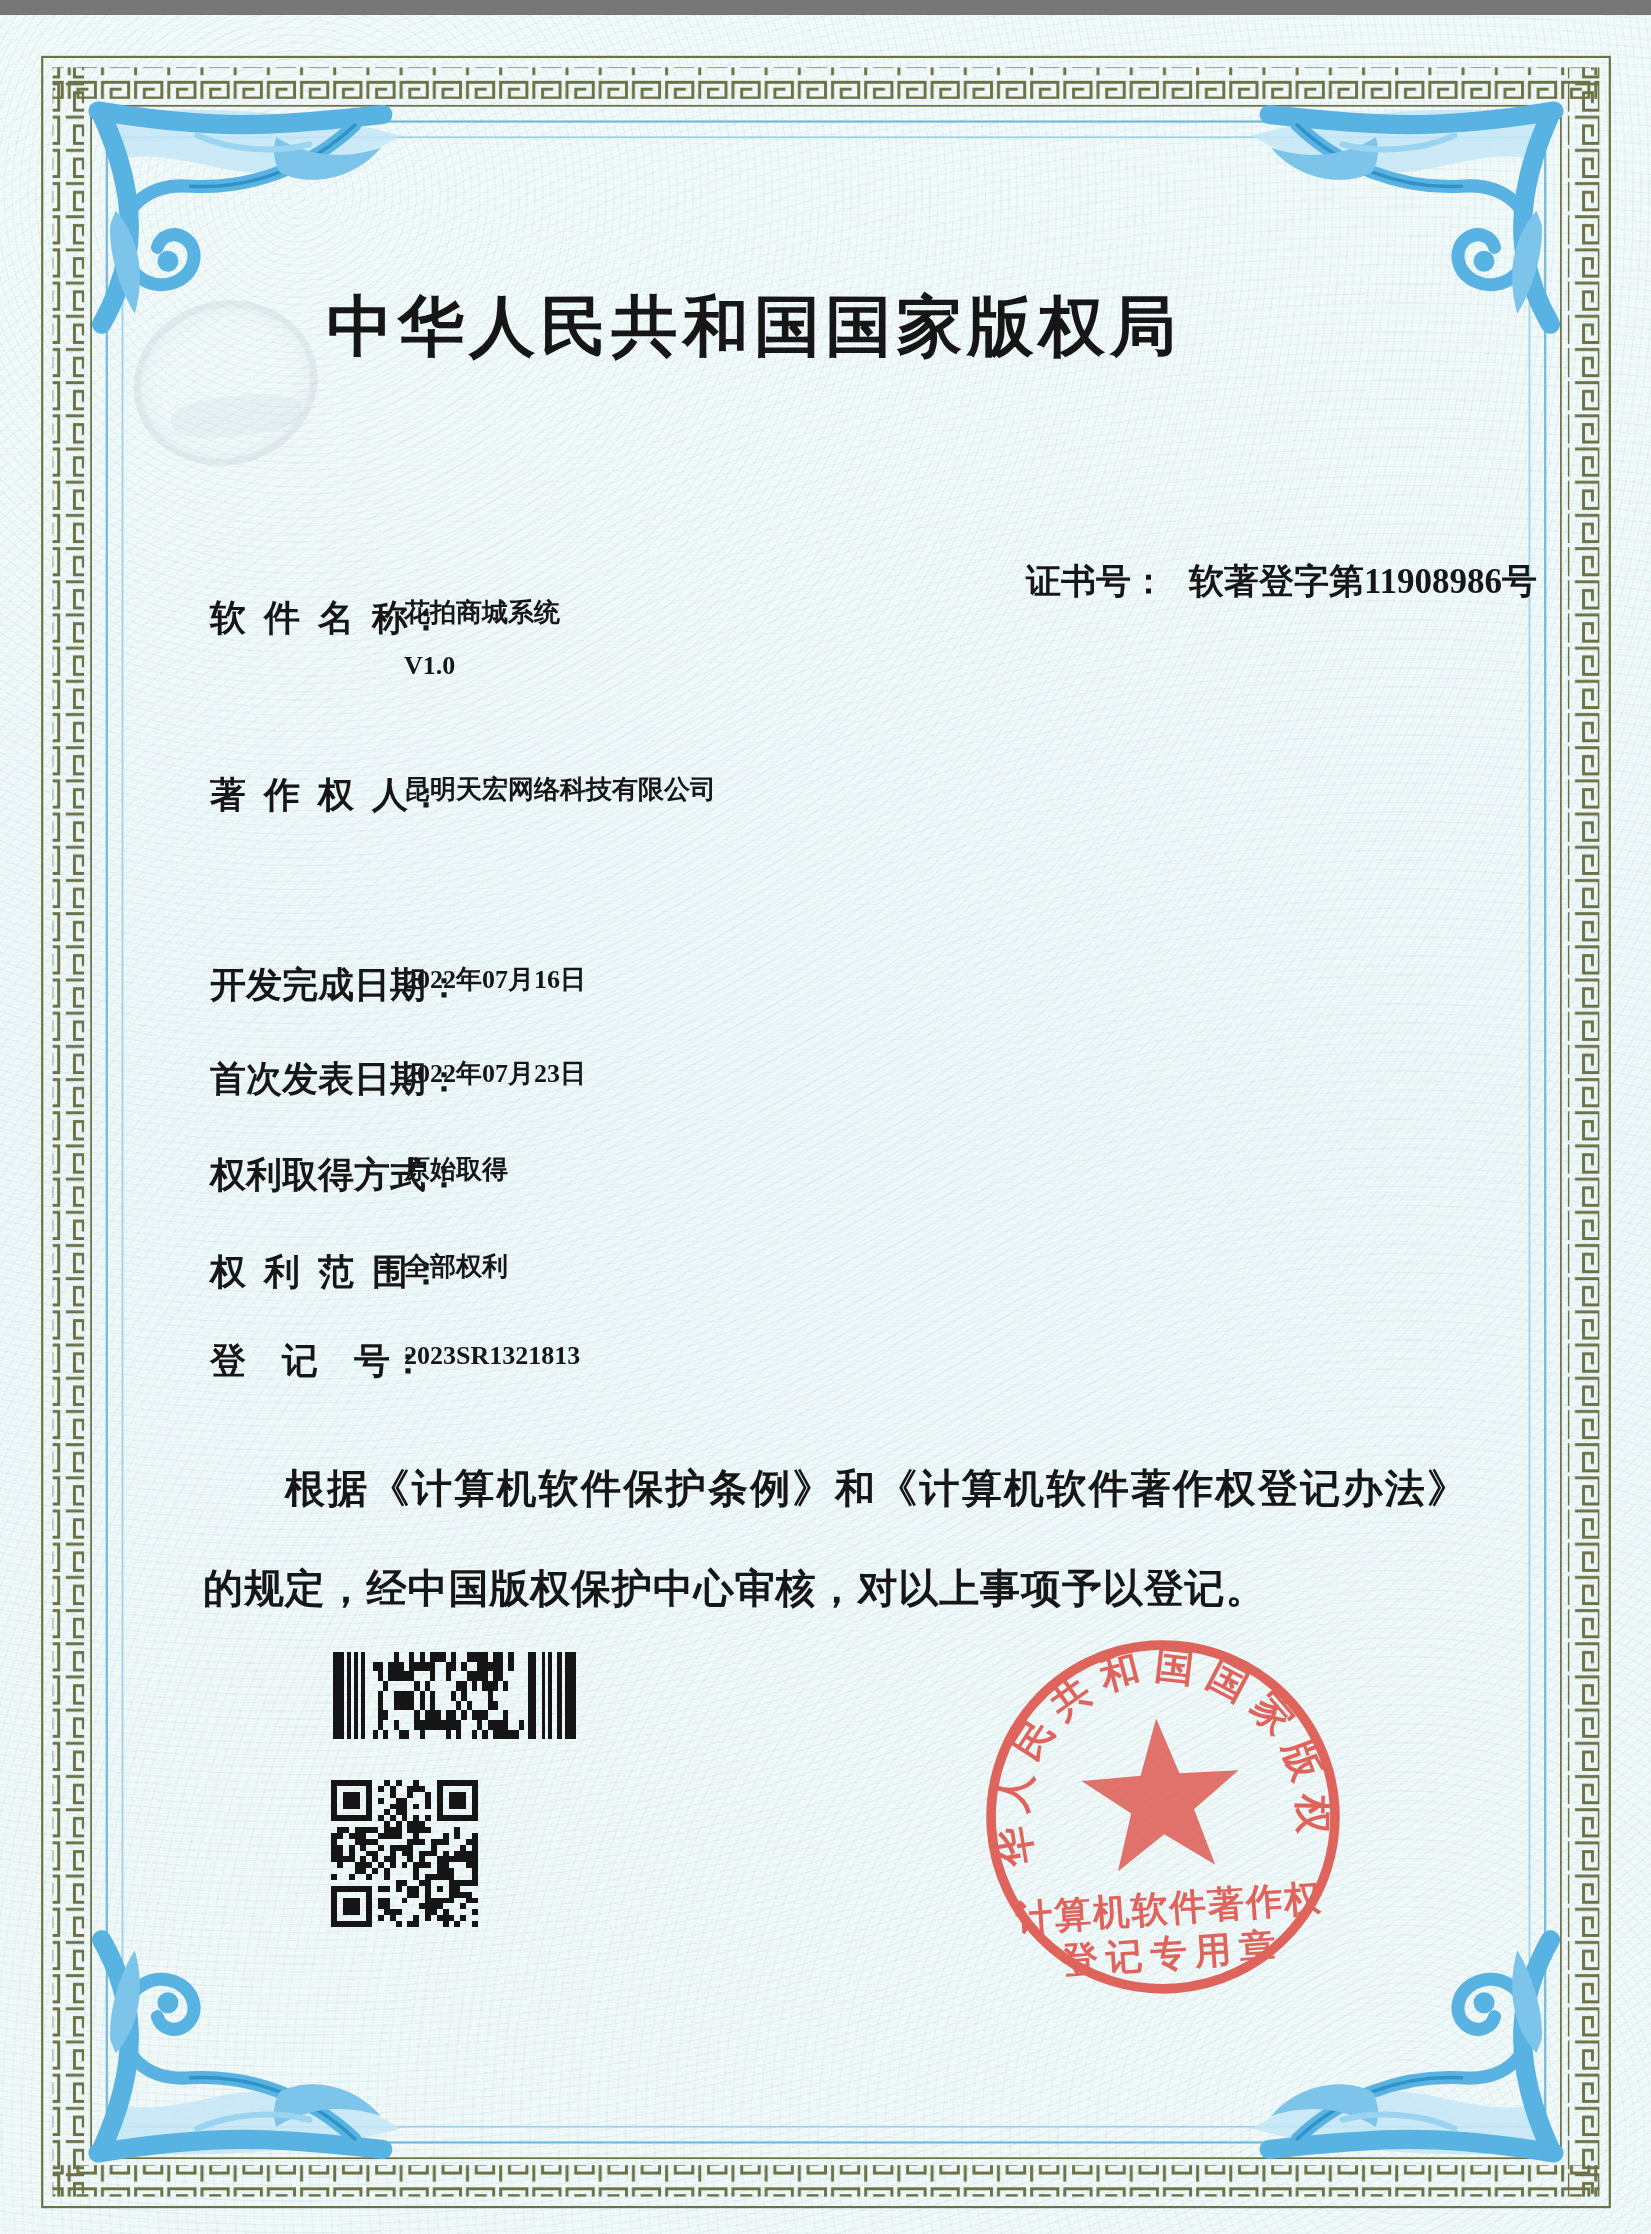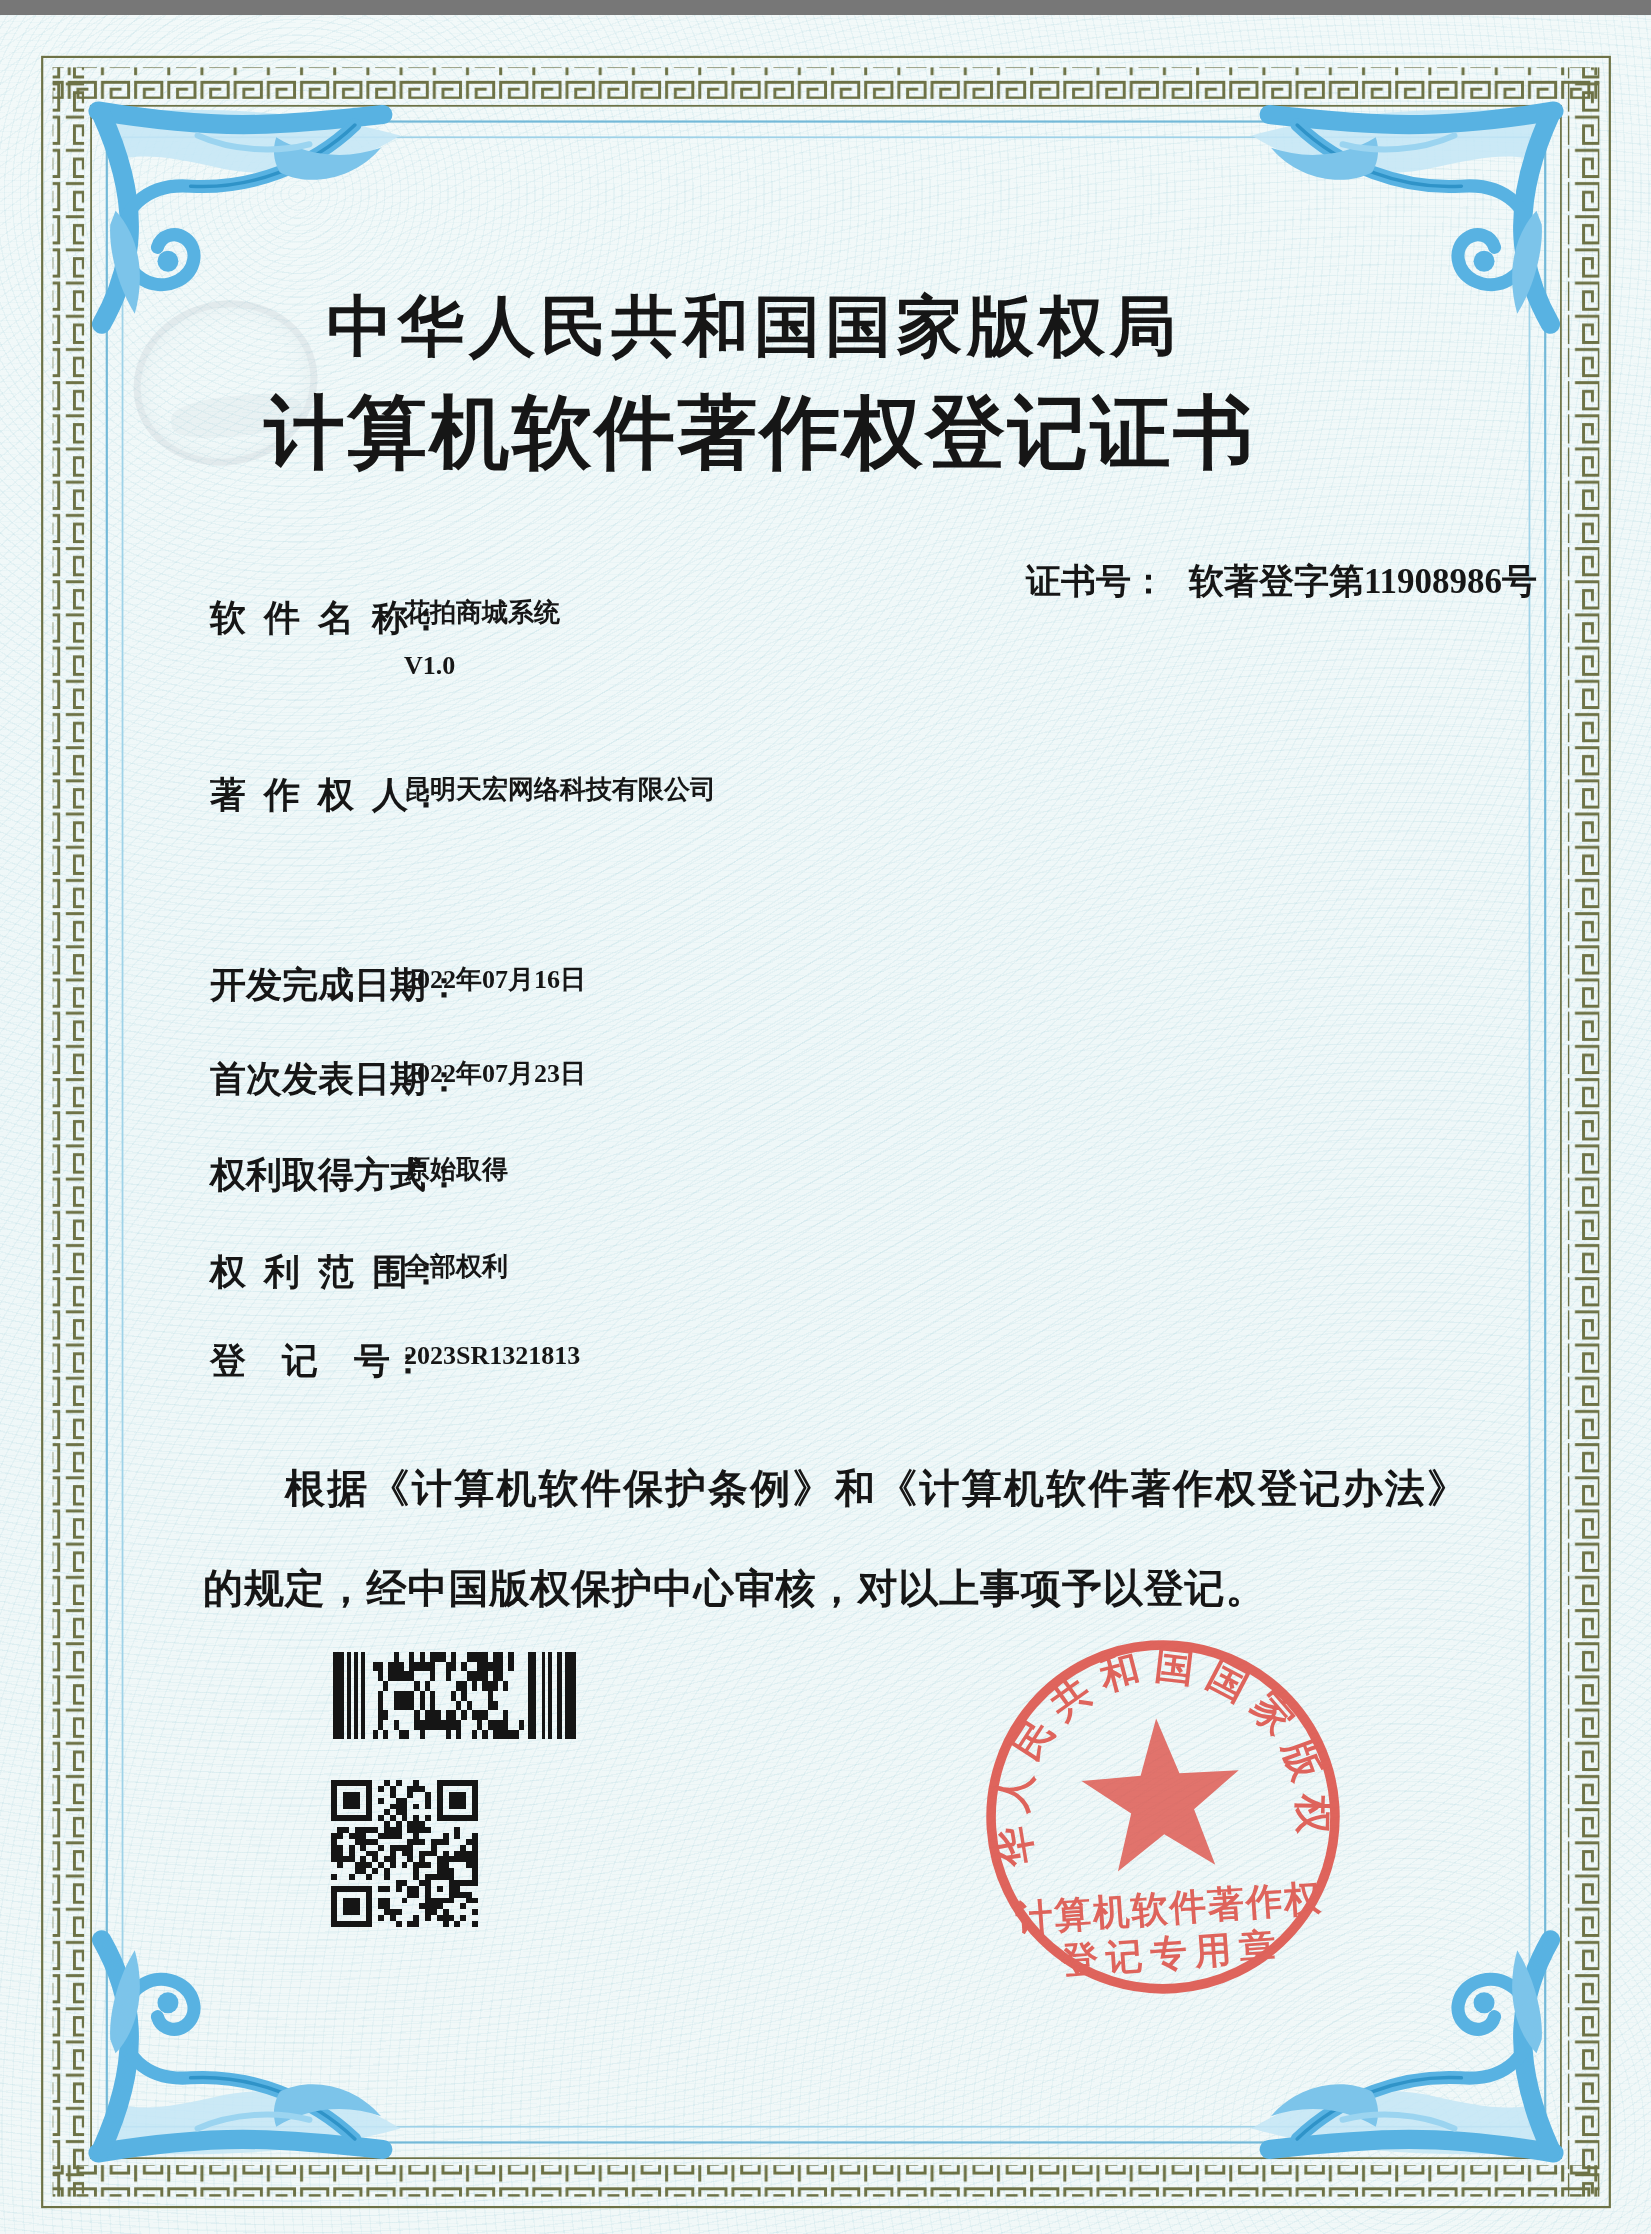--- a/index.html
+++ b/index.html
@@ -91,21 +91,20 @@
     <use href="#flo" transform="translate(106,104)"></use>
     <use href="#flo" transform="translate(1785,104) scale(-1,1)"></use>
     <use href="#flo" transform="translate(106,2454) scale(1,-1)"></use>
     <use href="#flo" transform="translate(1785,2454) scale(-1,-1)"></use>
   </svg>
 
   <div class="abs watermark"></div>
   <div class="abs watermark2"></div>
 
   <div class="abs authority">中华人民共和国国家版权局</div>
-  <div class="abs cert-title">计算机软件著作权登记证书</div>
 
   <div class="abs cert-no">
     <span>证书号：</span><span class="val">软著登字第11908986号</span>
   </div>
 
   <div class="frow" style="top:585px">
     <span class="flabel">软  件  名  称：</span>
     <span class="fvalue">花拍商城系统</span>
   </div>
   <div class="frow" style="top:638px">

